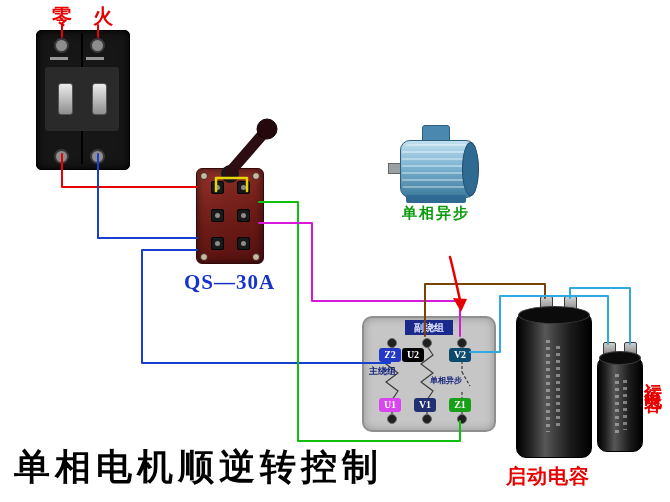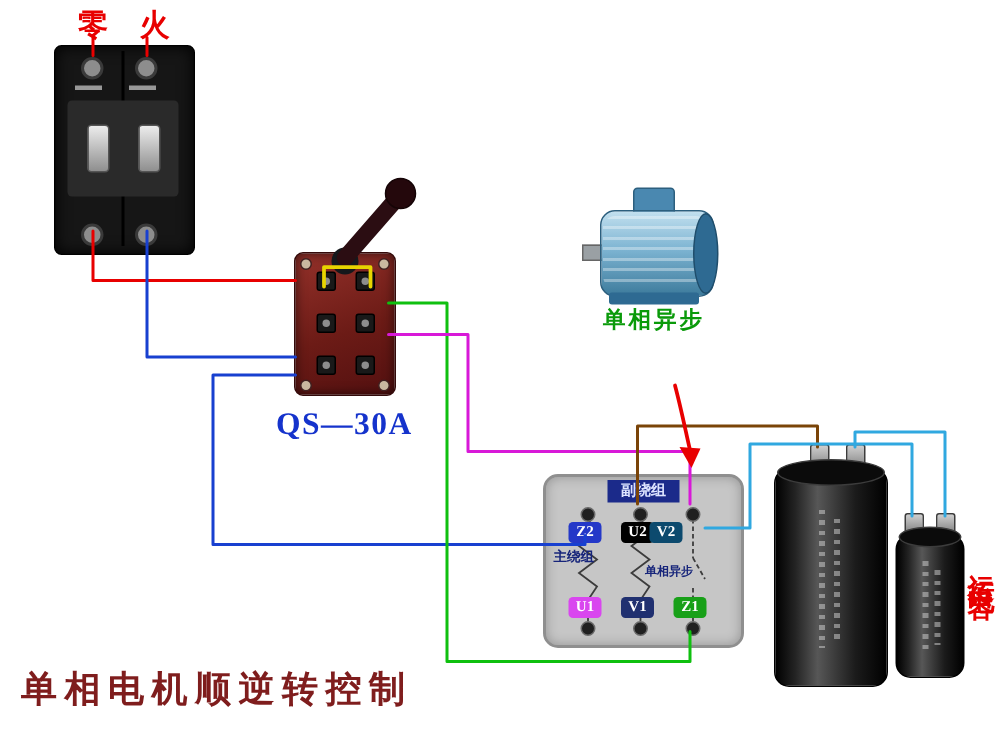--- a/index.html
+++ b/index.html
@@ -52,22 +52,22 @@
 
   
   .jbox{position:absolute;left:362px;top:316px;width:130px;height:112px;background:#c6c6c6;
         border:2px solid #8f8f8f;border-radius:10px;z-index:2;box-shadow:inset 0 0 8px rgba(0,0,0,.25);}
   .aux{position:absolute;left:41px;top:2px;width:48px;height:15px;background:#1b2a8a;color:#dde4ff;
        font-size:10px;line-height:15px;text-align:center;font-weight:bold;}
   .mainw{position:absolute;left:5px;top:47px;font-size:9px;color:#16247a;font-weight:bold;}
   .centr{position:absolute;left:66px;top:57px;font-size:8px;color:#16247a;font-weight:bold;}
   .term{position:absolute;width:22px;height:14px;border-radius:3px;color:#fff;font-size:10px;
         font-weight:bold;text-align:center;line-height:14px;z-index:3;font-family:Liberation Serif, serif;}
-  .t-z2{left:15px;top:30px;background:#2438c8;} .t-u2{left:50px;top:30px;background:#000000;}
-  .t-v2{left:69px;top:30px;background:#0c4a6e;} .t-u1{left:15px;top:80px;background:#d946ef;}
+  .t-z2{left:15px;top:30px;background:#2438c8;} .t-u2{left:38px;top:30px;background:#000000;}
+  .t-v2{left:85px;top:30px;background:#0c4a6e;} .t-u1{left:15px;top:80px;background:#d946ef;}
   .t-v1{left:50px;top:80px;background:#203070;} .t-z1{left:85px;top:80px;background:#18a018;}
   .post{position:absolute;width:8px;height:8px;border-radius:50%;background:#202020;border:1px solid #6a6a6a;z-index:3;}
   .p1{left:23px;top:20px;} .p2{left:58px;top:20px;} .p3{left:93px;top:20px;}
   .p4{left:23px;top:96px;} .p5{left:58px;top:96px;} .p6{left:93px;top:96px;}
   .box-svg{position:absolute;left:0;top:0;}
 
   
   .cap{position:absolute;z-index:2;}
   .cap-big{left:516px;top:296px;width:76px;height:162px;}
   .cap-small{left:597px;top:342px;width:46px;height:110px;}
@@ -85,21 +85,21 @@
   .cap-small .cap-term{height:13px;} .cap-small .ct1{left:6px;} .cap-small .ct2{left:27px;}
   .capmark{position:absolute;width:4px;opacity:.5;z-index:3;
       background:repeating-linear-gradient(180deg,#d4d4d4 0 3px,rgba(0,0,0,0) 3px 7px);}
   .cap-big .mk1{left:30px;top:44px;height:92px;} .cap-big .mk2{left:40px;top:50px;height:80px;}
   .cap-small .mk1{left:18px;top:32px;height:62px;} .cap-small .mk2{left:26px;top:38px;height:50px;}
   .lbl-startcap{left:506px;top:463px;font-size:20px;color:#e80000;letter-spacing:1px;}
   .lbl-runcap{left:641px;top:368px;font-size:18px;color:#e80000;writing-mode:vertical-rl;
               text-orientation:upright;letter-spacing:4px;}
 
   
-  .lbl-title{left:14px;top:443px;font-size:24px;color:#7f1d1d;letter-spacing:5px;}
+  .lbl-title{left:14px;top:443px;font-size:36px;color:#000000;letter-spacing:5px;}
 
   
   .wires{position:absolute;left:0;top:0;z-index:4;pointer-events:none;}
   .wires path{fill:none;stroke-linejoin:round;stroke-linecap:round;}
 </style>
 </head>
 <body>
 
 <div id="canvas">
 
@@ -187,20 +187,21 @@
     <div class="capmark mk2"></div>
   </div>
   <div class="cap cap-small">
     <div class="cap-term ct1"></div>
     <div class="cap-term ct2"></div>
     <div class="cap-body"></div>
     <div class="cap-top"></div>
     <div class="capmark mk1"></div>
     <div class="capmark mk2"></div>
   </div>
+  <div class="lbl lbl-startcap">启动电容</div>
   <div class="lbl lbl-runcap">运行电容</div>
 
   <div class="lbl lbl-title">单相电机顺逆转控制</div>
 
   <svg class="wires" width="670" height="502">
 
     <path d="M62,25 L62,37 M98,25 L98,37" stroke="#e80000" stroke-width="2"></path>
 
     <circle cx="230" cy="174" r="9" fill="#15181c"></circle>
     <path d="M230,172 L264,133" stroke="#2b0d12" stroke-width="11" stroke-linecap="round"></path>

